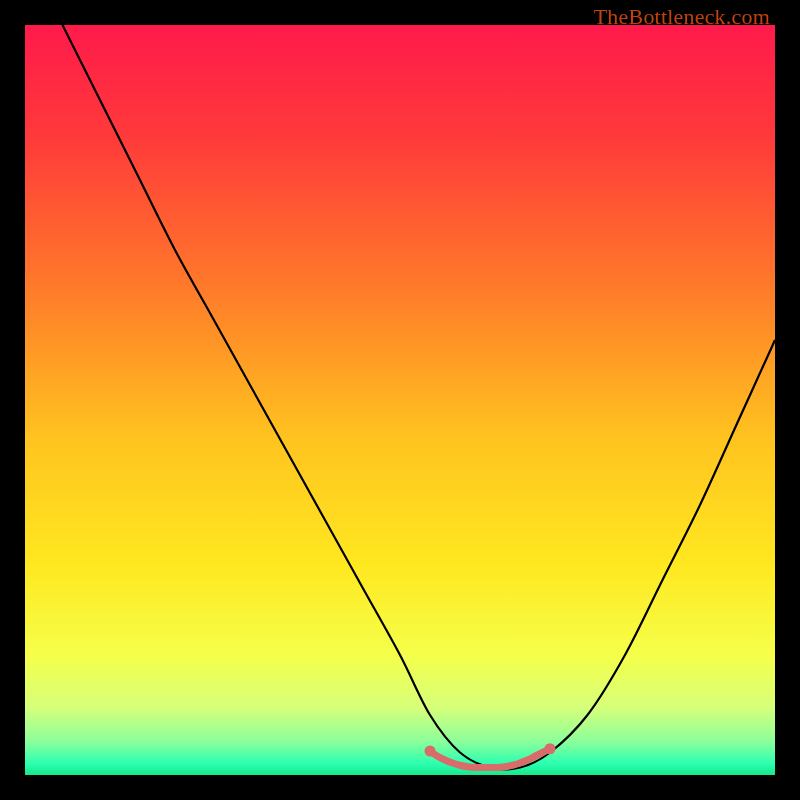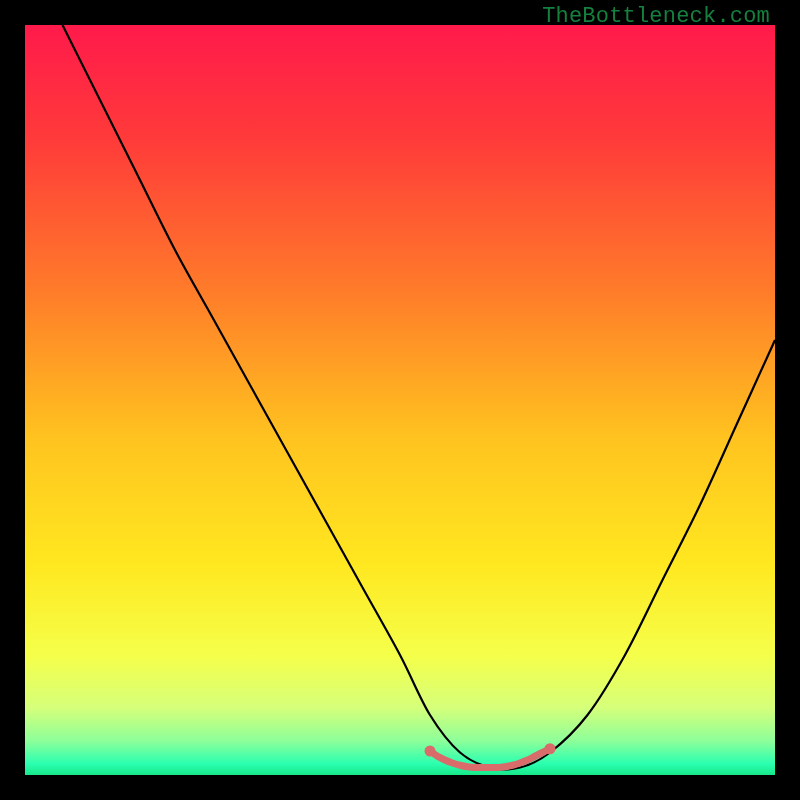--- a/index.html
+++ b/index.html
@@ -16,23 +16,23 @@
     position: absolute;
     left: 0;
     top: 0;
     width: 750px;
     height: 750px;
   }
   .watermark {
     position: absolute;
     top: 4px;
     right: 30px;
-    font-family: Liberation Mono, monospace;
+    font-family: Liberation Serif, serif;
     font-size: 22px;
-    color: #15803d;
+    color: #c2410c;
     font-weight: 500;
     letter-spacing: 0.2px;
   }
   .curve {
     position: absolute;
     left: 0;
     top: 0;
   }
 </style>
 </head>

